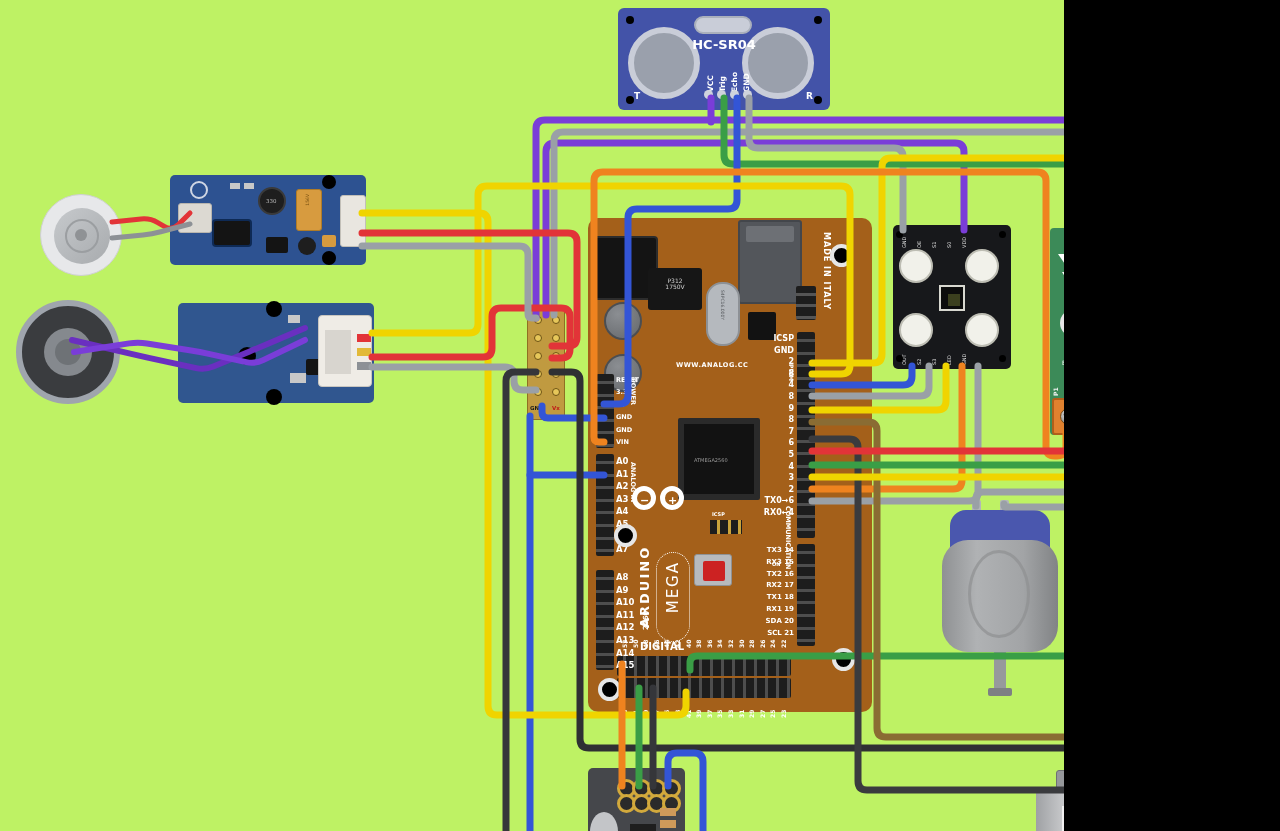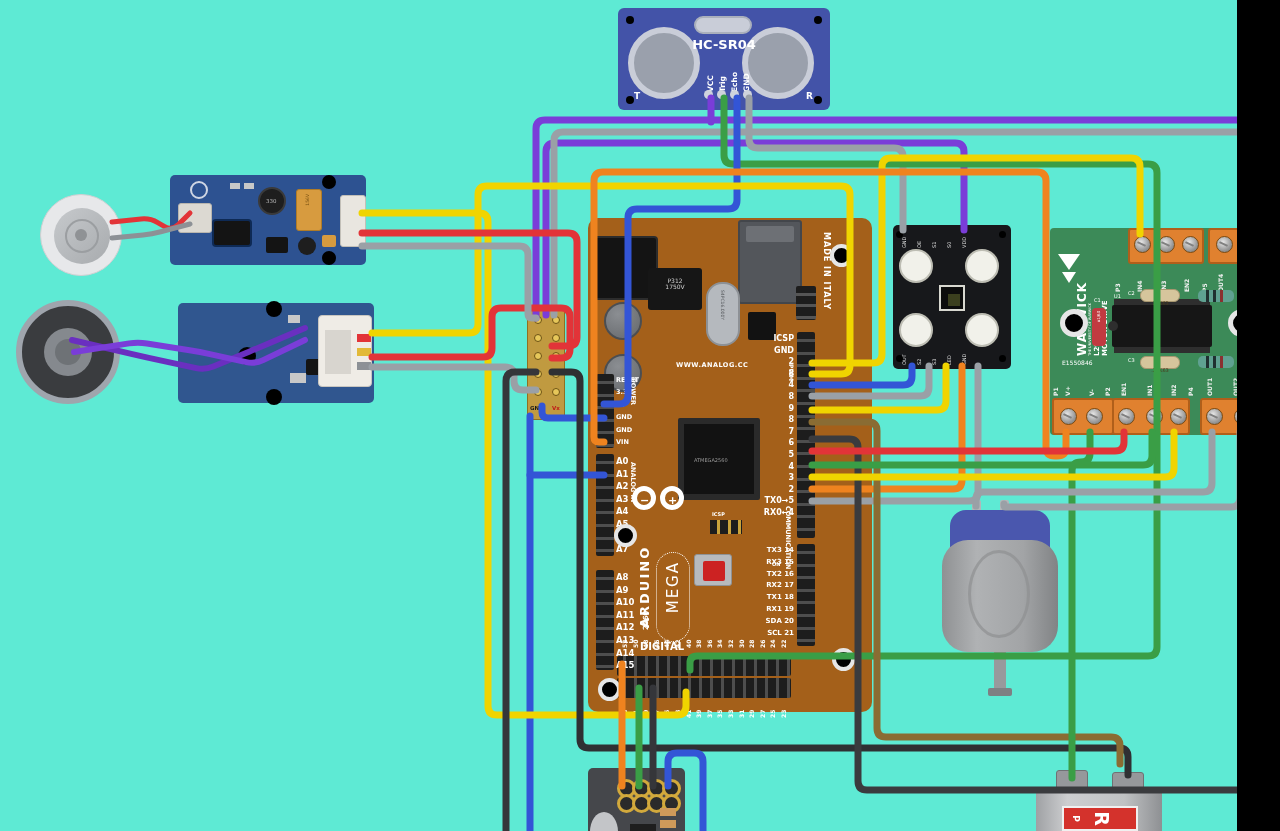--- a/index.html
+++ b/index.html
@@ -1,16 +1,16 @@
 <!DOCTYPE html>
 <html><head>
 <meta charset="utf-8">
 <style>
   html,body{margin:0;padding:0;background:#000;}
-  #canvas{position:relative;width:1237px;height:831px;background:#5eead4;overflow:hidden;
+  #canvas{position:relative;width:1064px;height:831px;background:#bef264;overflow:hidden;
           font-family:"DejaVu Sans","Liberation Sans",sans-serif;}
   .cmp{position:absolute;box-sizing:border-box;}
   .abs{position:absolute;box-sizing:border-box;}
   .lbl{color:#fff;line-height:1;}
   .v{writing-mode:vertical-rl;transform:rotate(180deg);display:inline-block;}
   .vd{writing-mode:vertical-rl;display:inline-block;}
   .circle{border-radius:50%;}
   
   .pinstrip-v{background:repeating-linear-gradient(180deg,#1d1d1d 0 7px,#4e4e4e 7px 10px,#1d1d1d 10px 12.6px);background-color:#1d1d1d;border-radius:2px;}
   .pinstrip-h{background:repeating-linear-gradient(90deg,#1d1d1d 0 6px,#4e4e4e 6px 9px,#1d1d1d 9px 10.9px);background-color:#1d1d1d;border-radius:2px;}
@@ -197,21 +197,21 @@
         <span>4</span>
         <span>8</span>
         <span>9</span>
         <span>8</span>
         <span>7</span>
         <span>6</span>
         <span>5</span>
         <span>4</span>
         <span>3</span>
         <span>2</span>
-        <span>TX0→5</span>
+        <span>TX0→6</span>
         <span>RX0←4</span>
       </div>
     <div id="ard-comm" class="abs col" style="left:150px;top:328px;width:56px;">
         <span>TX3 14</span>
         <span>RX3 15</span>
         <span>TX2 16</span>
         <span>RX2 17</span>
         <span>TX1 18</span>
         <span>RX1 19</span>
         <span>SDA 20</span>

